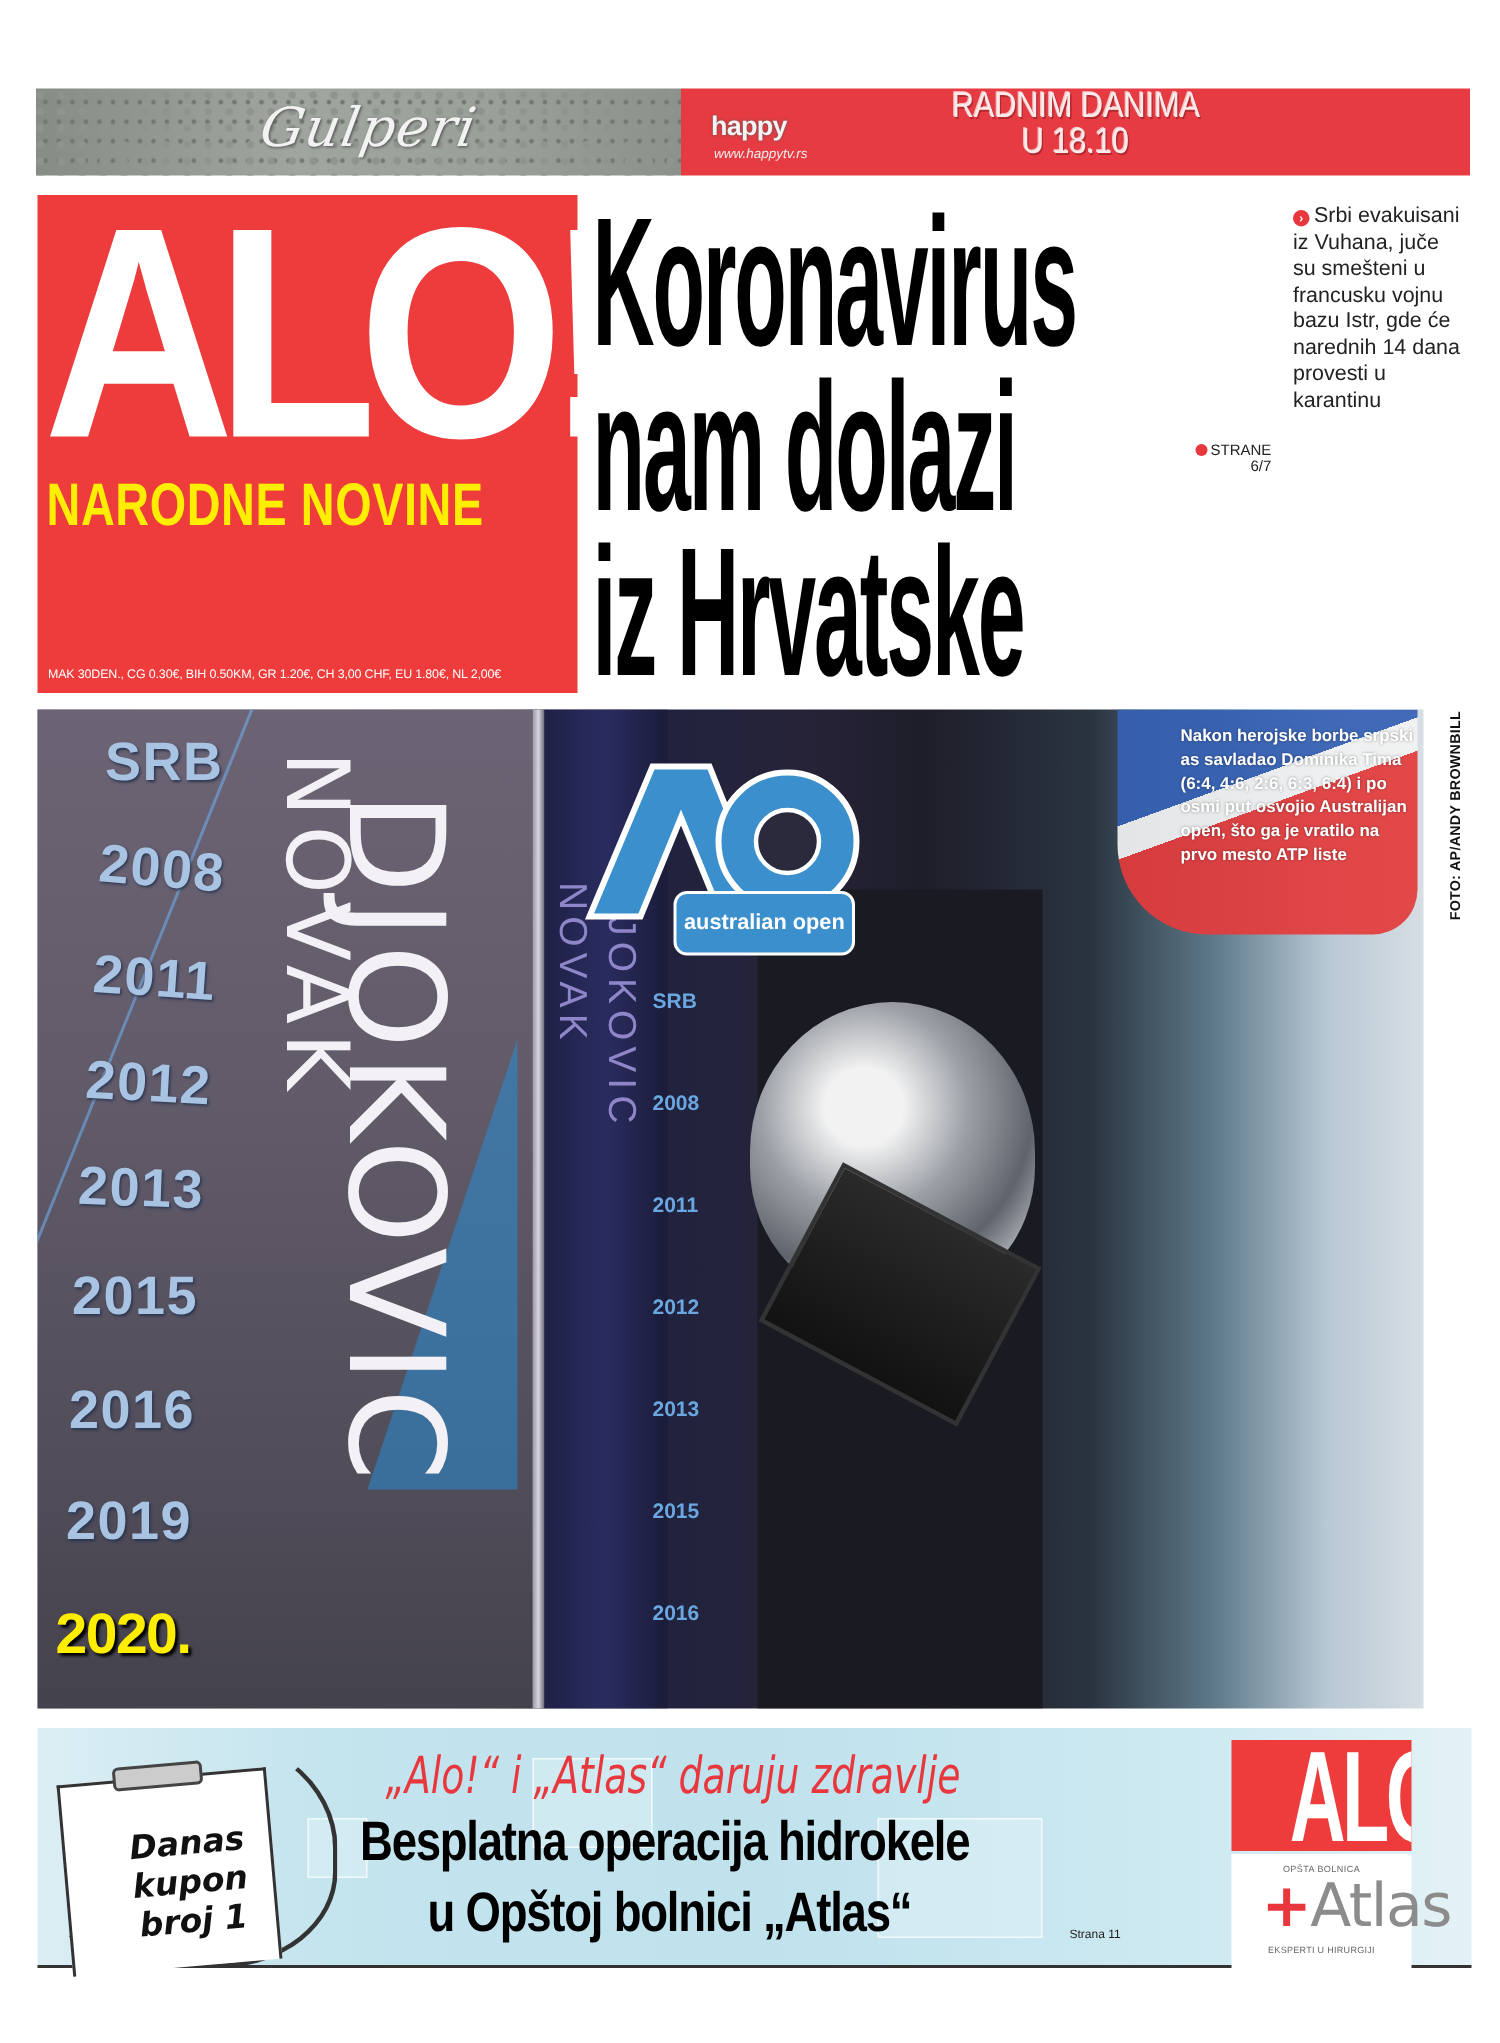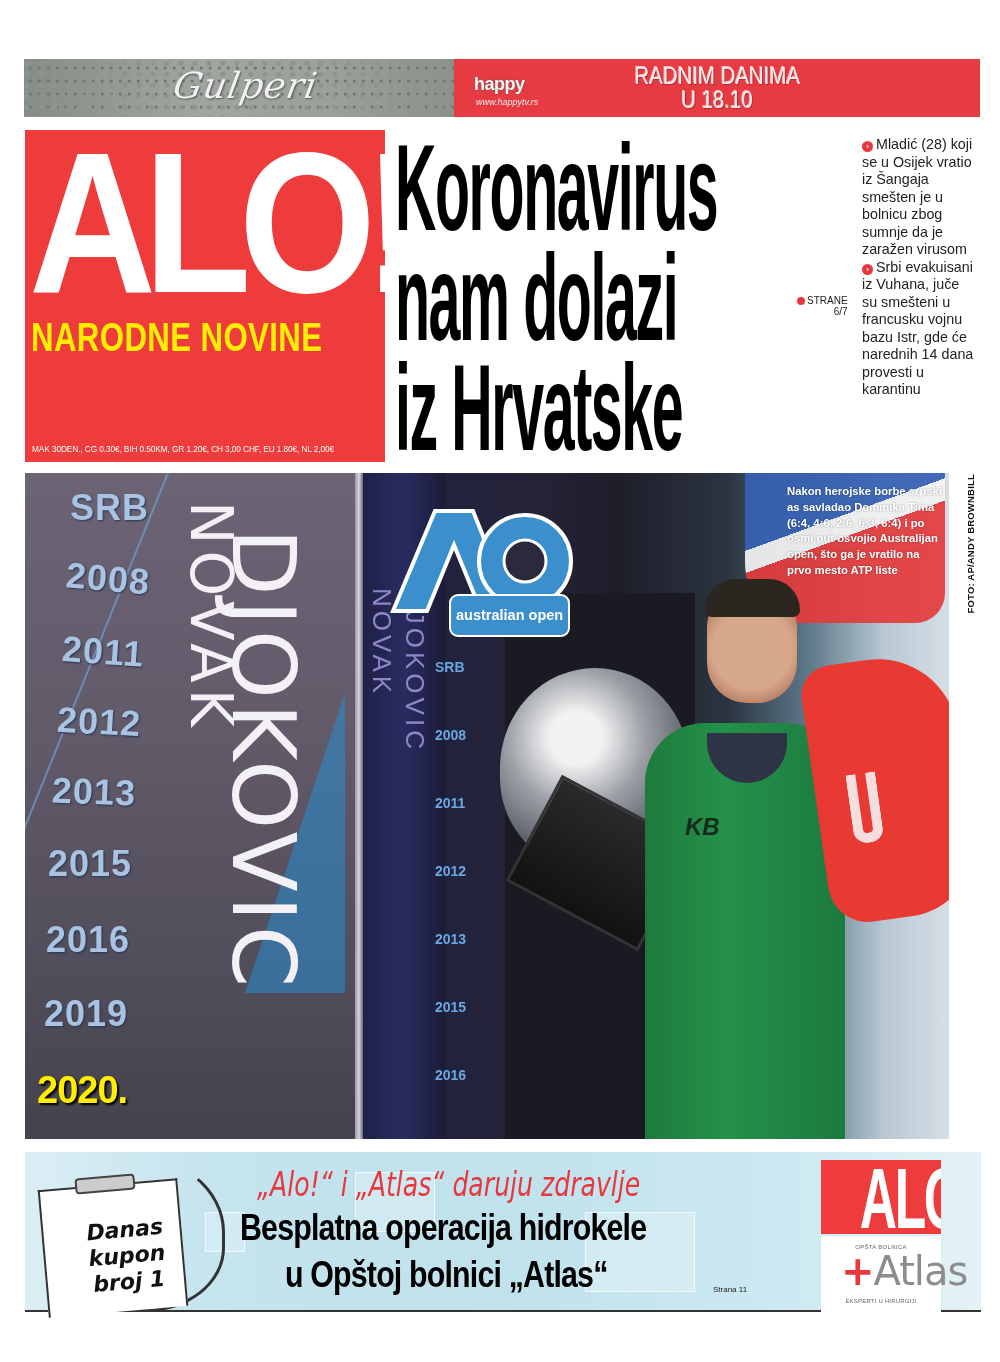--- a/index.html
+++ b/index.html
@@ -9,21 +9,21 @@
   
   .top-banner { position: absolute; left: 24px; top: 59px; width: 956px; height: 58px; display: flex; }
   .banner-left { width: 430px; height: 100%; position: relative;
     background: radial-gradient(circle at 20% 40%, #8e958e 0 2px, transparent 3px) 0 0/14px 11px,
                 radial-gradient(circle at 70% 70%, #6f776f 0 1px, transparent 2px) 0 0/9px 13px,
                 linear-gradient(90deg, #868c86, #a0a69f 40%, #9aa199 70%, #8c928b); }
   .banner-gulperi { position: absolute; left: 150px; top: 6px; font-family: "DejaVu Serif", serif; font-style: italic;
     font-size: 36px; color: #f2f2f2; letter-spacing: 1px; transform: skewX(-10deg); text-shadow: 1px 1px 2px #555; }
   .banner-happy { position: absolute; left: 450px; top: 15px; font-weight: bold; font-size: 18px; color: #f3f3f3; letter-spacing: -0.5px; text-shadow: 0 0 2px #555;}
   .banner-url { position: absolute; left: 452px; top: 38px; font-size: 9px; font-style: italic; color: #eee; }
-  .banner-right { flex: 1; background: #e63b42; display: flex; flex-direction: column; align-items: center; justify-content: center; }
+  .banner-right { flex: 1; background: #e63b42; display: flex; flex-direction: column; align-items: center; }
   .banner-right span { color: #fbeaea; font-family: "Liberation Sans Narrow", "Liberation Sans", sans-serif; font-size: 24px; line-height: 24px; letter-spacing: 0px;
     text-shadow: 1px 1px 0 #b02a30, -1px -1px 0 #f6c6c6; transform: scaleX(0.85); }
 
   
   .masthead { position: absolute; left: 25px; top: 130px; width: 360px; height: 332px; background: #ee3b3b; }
   .logo-alo { position: absolute; left: 4px; top: 5px; width: 352px; height: 175px; color: #ffffff; font-family: "Liberation Sans", sans-serif;
     font-weight: bold; font-size: 200px; line-height: 175px; letter-spacing: -14px; transform: scaleX(0.88); transform-origin: left top; white-space: nowrap; }
   .logo-sub { position: absolute; left: 6px; top: 185px; width: 350px; color: #ffee00; font-weight: bold; font-size: 40px; line-height: 44px;
     font-family: "Liberation Sans", sans-serif; transform: scaleX(0.78); transform-origin: left top; white-space: nowrap; letter-spacing: 0.5px;}
   .info-box { position: absolute; left: 5px; top: 248px; width: 350px; height: 61px; background: #ffffff; }
@@ -147,21 +147,20 @@
 <div class="headline">
   <div>Koronavirus</div>
   <div>nam dolazi</div>
   <div>iz Hrvatske</div>
 </div>
 <div class="strane">
   <div><span class="bullet-red"></span><span>STRANE</span></div>
   <div>6/7</div>
 </div>
 <div class="news-col">
-  <p><span class="bullet">›</span><span>Mladić (28) koji se u Osijek vratio iz Šangaja smešten je u bolnicu zbog sumnje da je zaražen virusom</span></p>
   <p><span class="bullet">›</span><span>Srbi evakuisani iz Vuhana, juče su smešteni u francusku vojnu bazu Istr, gde će narednih 14 dana provesti u karantinu</span></p>
 </div>
 
 <div class="hero">
   <div class="hero-panel-left"></div>
   <div class="hero-blue-line"></div>
   <div class="hero-blue-tri"></div>
   <div class="hero-divider"></div>
   <div class="hero-panel-mid"></div>
   <div class="hero-dark-box"></div>
@@ -195,29 +194,20 @@
 
   <svg class="ao-logo" viewBox="0 0 190 115">
     <path d="M8 108 L50 8 L88 8 L128 108 L96 108 L69 42 L42 108 Z" fill="#3a8fcc" stroke="#fff" stroke-width="4"></path>
     <circle cx="140" cy="58" r="46" fill="#3a8fcc" stroke="#fff" stroke-width="4"></circle>
     <circle cx="140" cy="58" r="21" fill="#2b2a3c" stroke="#fff" stroke-width="3"></circle>
   </svg>
   <span class="ao-text">australian open</span>
 
   <div class="trophy"></div>
   <div class="trophy-base"></div>
-  <div class="player">
-    <div class="player-body"></div>
-    <div class="player-collar"></div>
-    <div class="player-head"></div>
-    <div class="player-hair"></div>
-    <span class="player-kb">KB</span>
-    <div class="cap"></div>
-    <div class="cap-u"></div>
-  </div>
 
   <div class="caption">Nakon herojske borbe srpski as savladao Dominika Tima (6:4, 4:6, 2:6, 6:3, 6:4) i po osmi put osvojio Australijan open, što ga je vratilo na prvo mesto ATP liste</div>
 
 </div>
 <div class="photo-credit">
   <span>FOTO: AP/ANDY BROWNBILL</span>
 </div>
 
 <div class="promo">
   <div class="promo-cross" style="left:330px;top:20px;width:80px;height:60px"></div>

